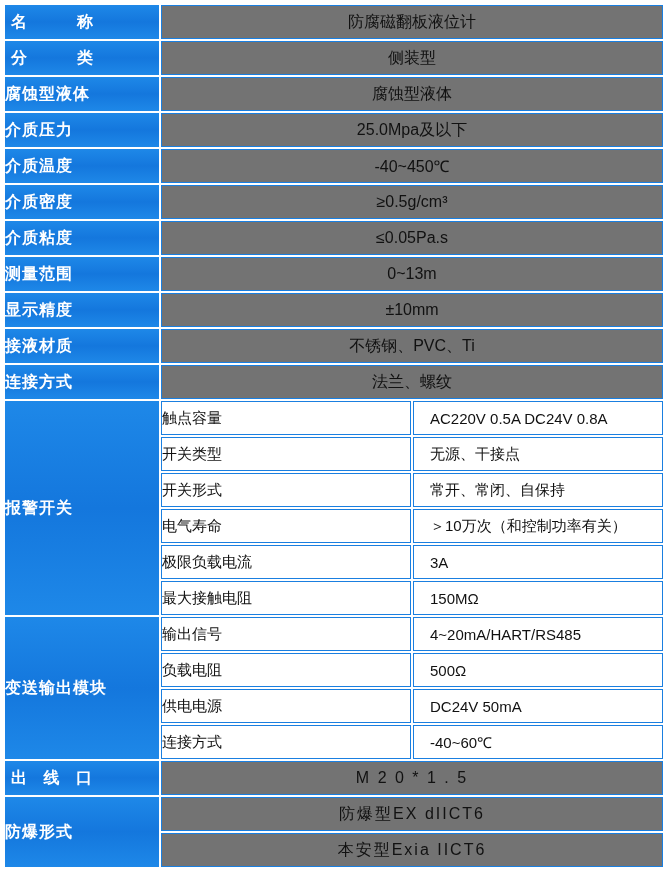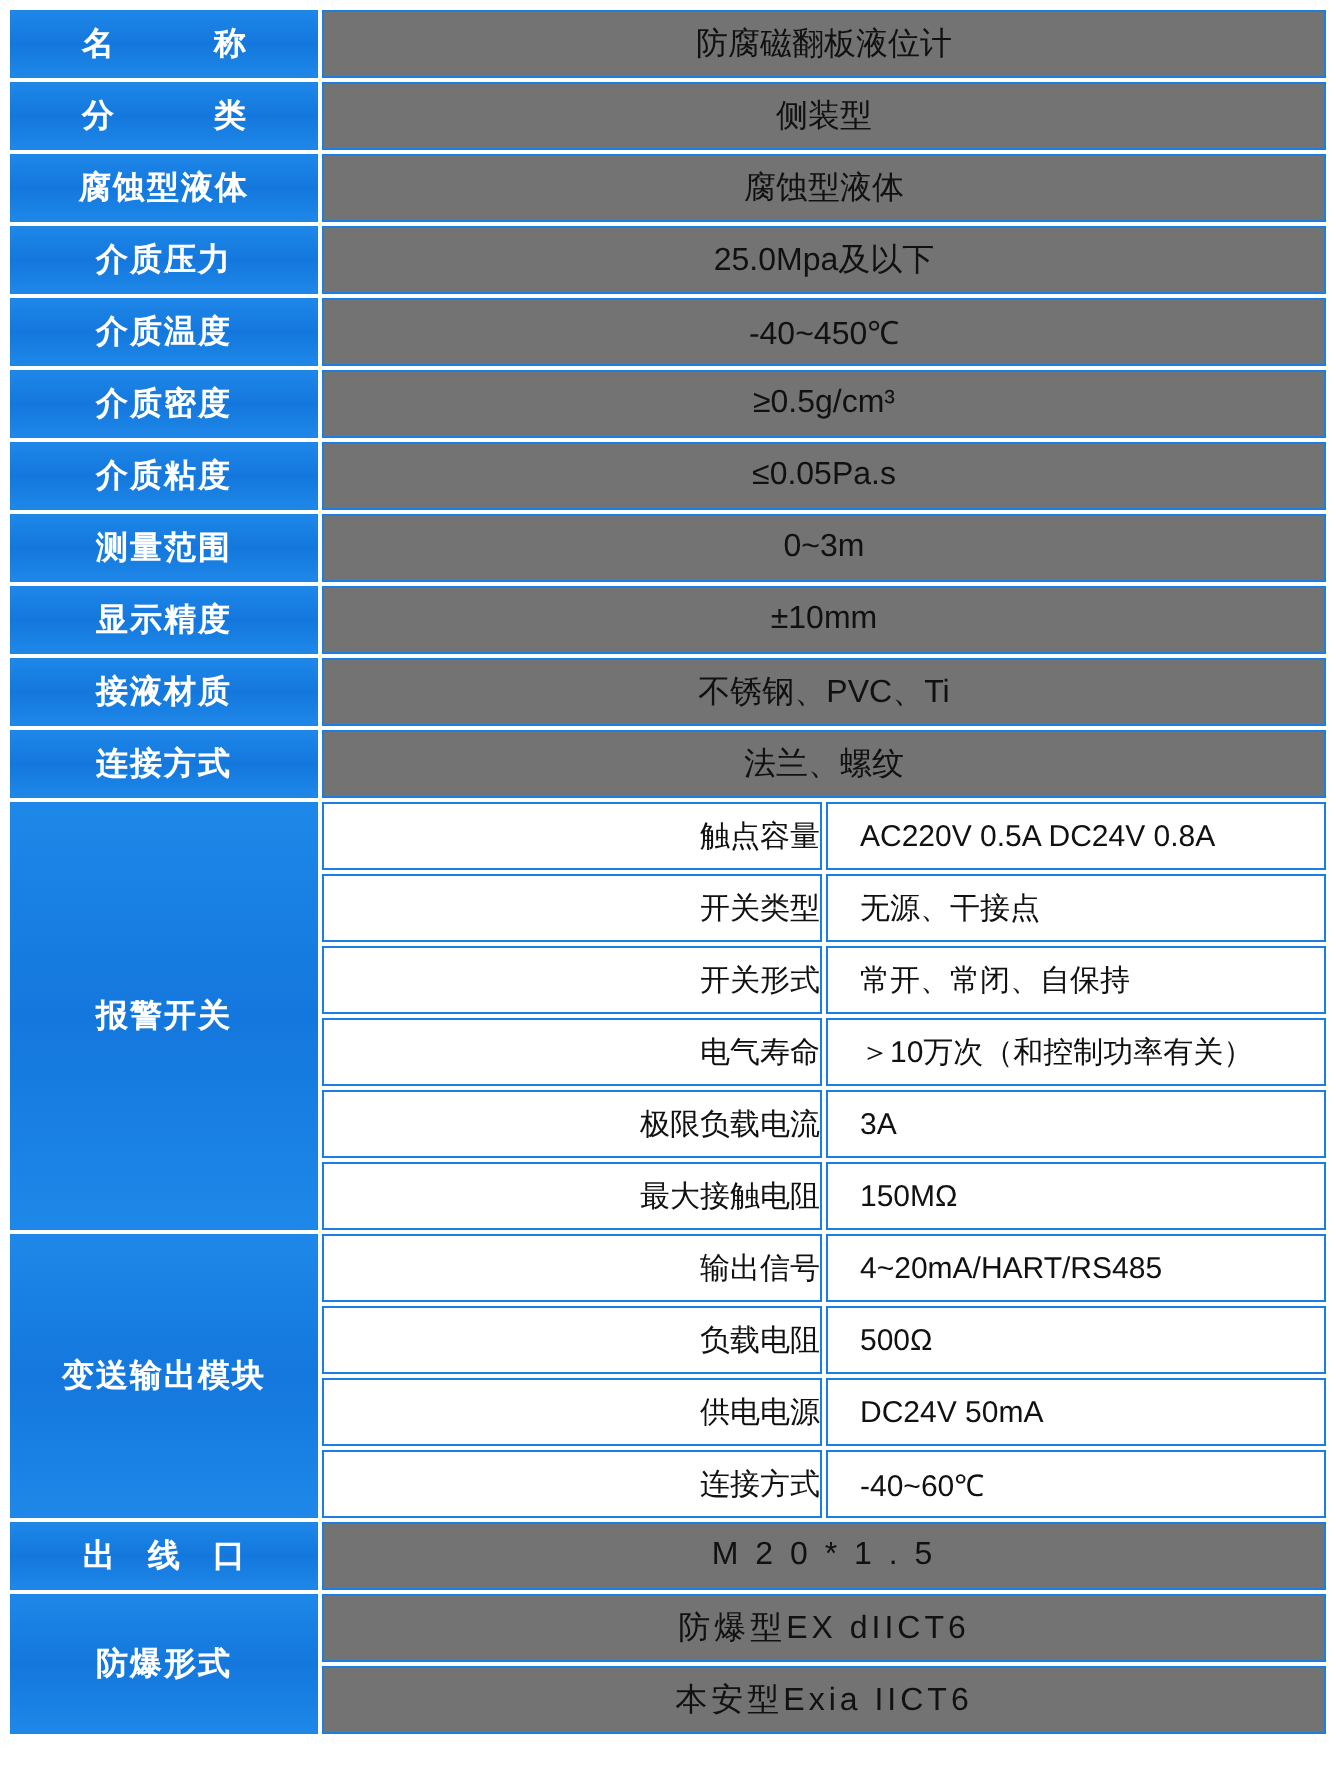--- a/index.html
+++ b/index.html
@@ -27,21 +27,20 @@
   td {
     padding: 0;
     vertical-align: middle;
   }
   .label-cell {
     background: linear-gradient(to bottom, #1e88e8 0%, #1477dd 50%, #1e88e8 100%);
     background-color: #1a7fe0;
     color: #ffffff;
     font-weight: bold;
     font-size: 16px;
-    text-align: center;
     letter-spacing: 1px;
     height: 34px;
     width: 148px;
   }
   .label-cell.big {
     font-size: 16px;
   }
   .value-cell {
     background: #737373;
     border: 1px solid #1a7fe0;
@@ -49,22 +48,22 @@
     font-size: 16px;
     text-align: center;
     height: 34px;
     box-sizing: border-box;
   }
   .sub-label {
     background: #ffffff;
     border: 1px solid #1a7fe0;
     color: #111111;
     font-size: 15px;
-    text-align: right;
-    padding-left: 16px;
+    text-align: left;
+    padding-left: 0;
     height: 34px;
     box-sizing: border-box;
     width: 170px;
   }
   .sub-value {
     background: #ffffff;
     border: 1px solid #1a7fe0;
     color: #111111;
     font-size: 15px;
     text-align: left;
@@ -110,21 +109,21 @@
       <tr>
         <td class="label-cell">介质密度</td>
         <td class="value-cell" colspan="2">≥0.5g/cm³</td>
       </tr>
       <tr>
         <td class="label-cell">介质粘度</td>
         <td class="value-cell" colspan="2">≤0.05Pa.s</td>
       </tr>
       <tr>
         <td class="label-cell">测量范围</td>
-        <td class="value-cell" colspan="2">0~3m</td>
+        <td class="value-cell" colspan="2">0~13m</td>
       </tr>
       <tr>
         <td class="label-cell">显示精度</td>
         <td class="value-cell" colspan="2">±10mm</td>
       </tr>
       <tr>
         <td class="label-cell">接液材质</td>
         <td class="value-cell" colspan="2">不锈钢、PVC、Ti</td>
       </tr>
       <tr>

